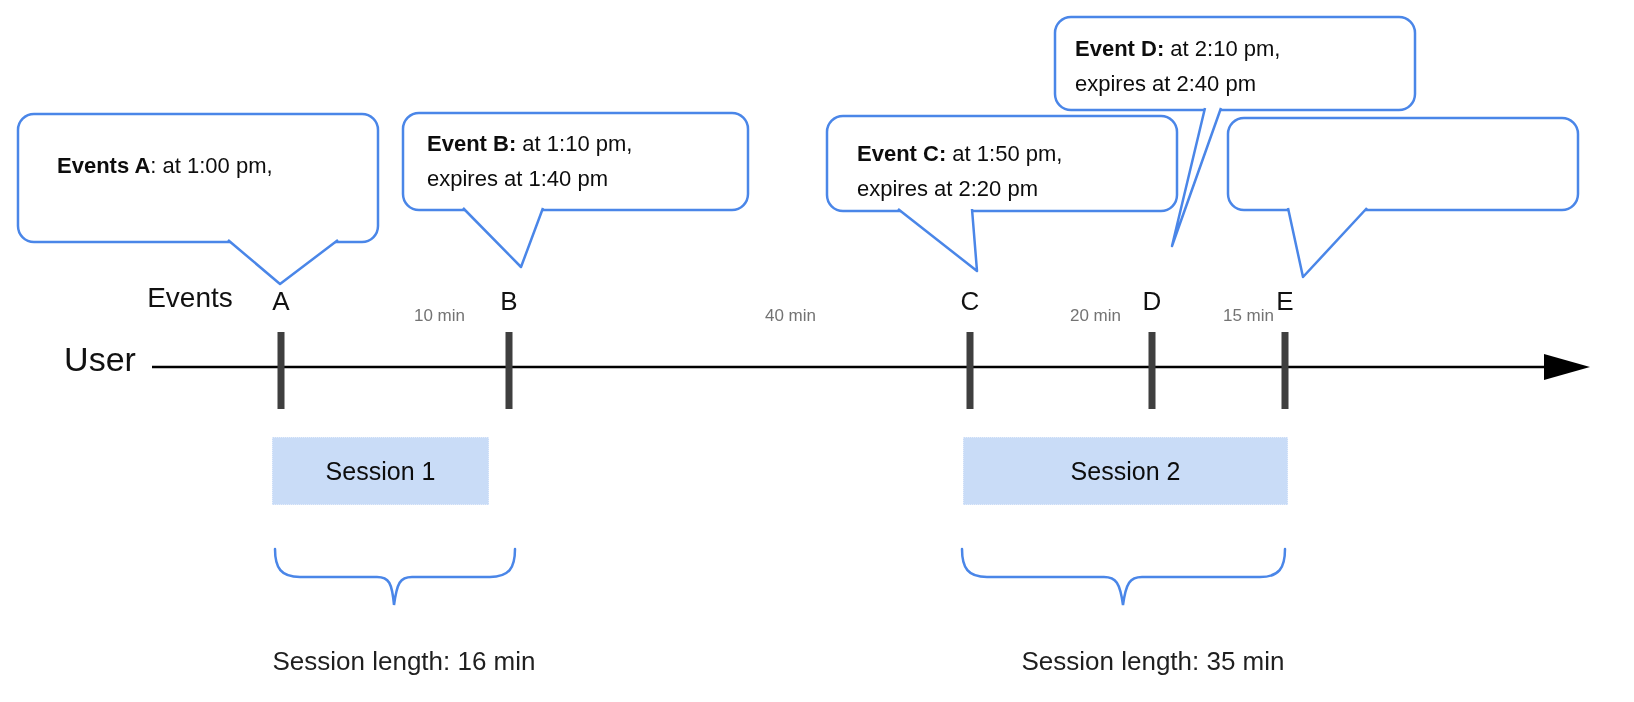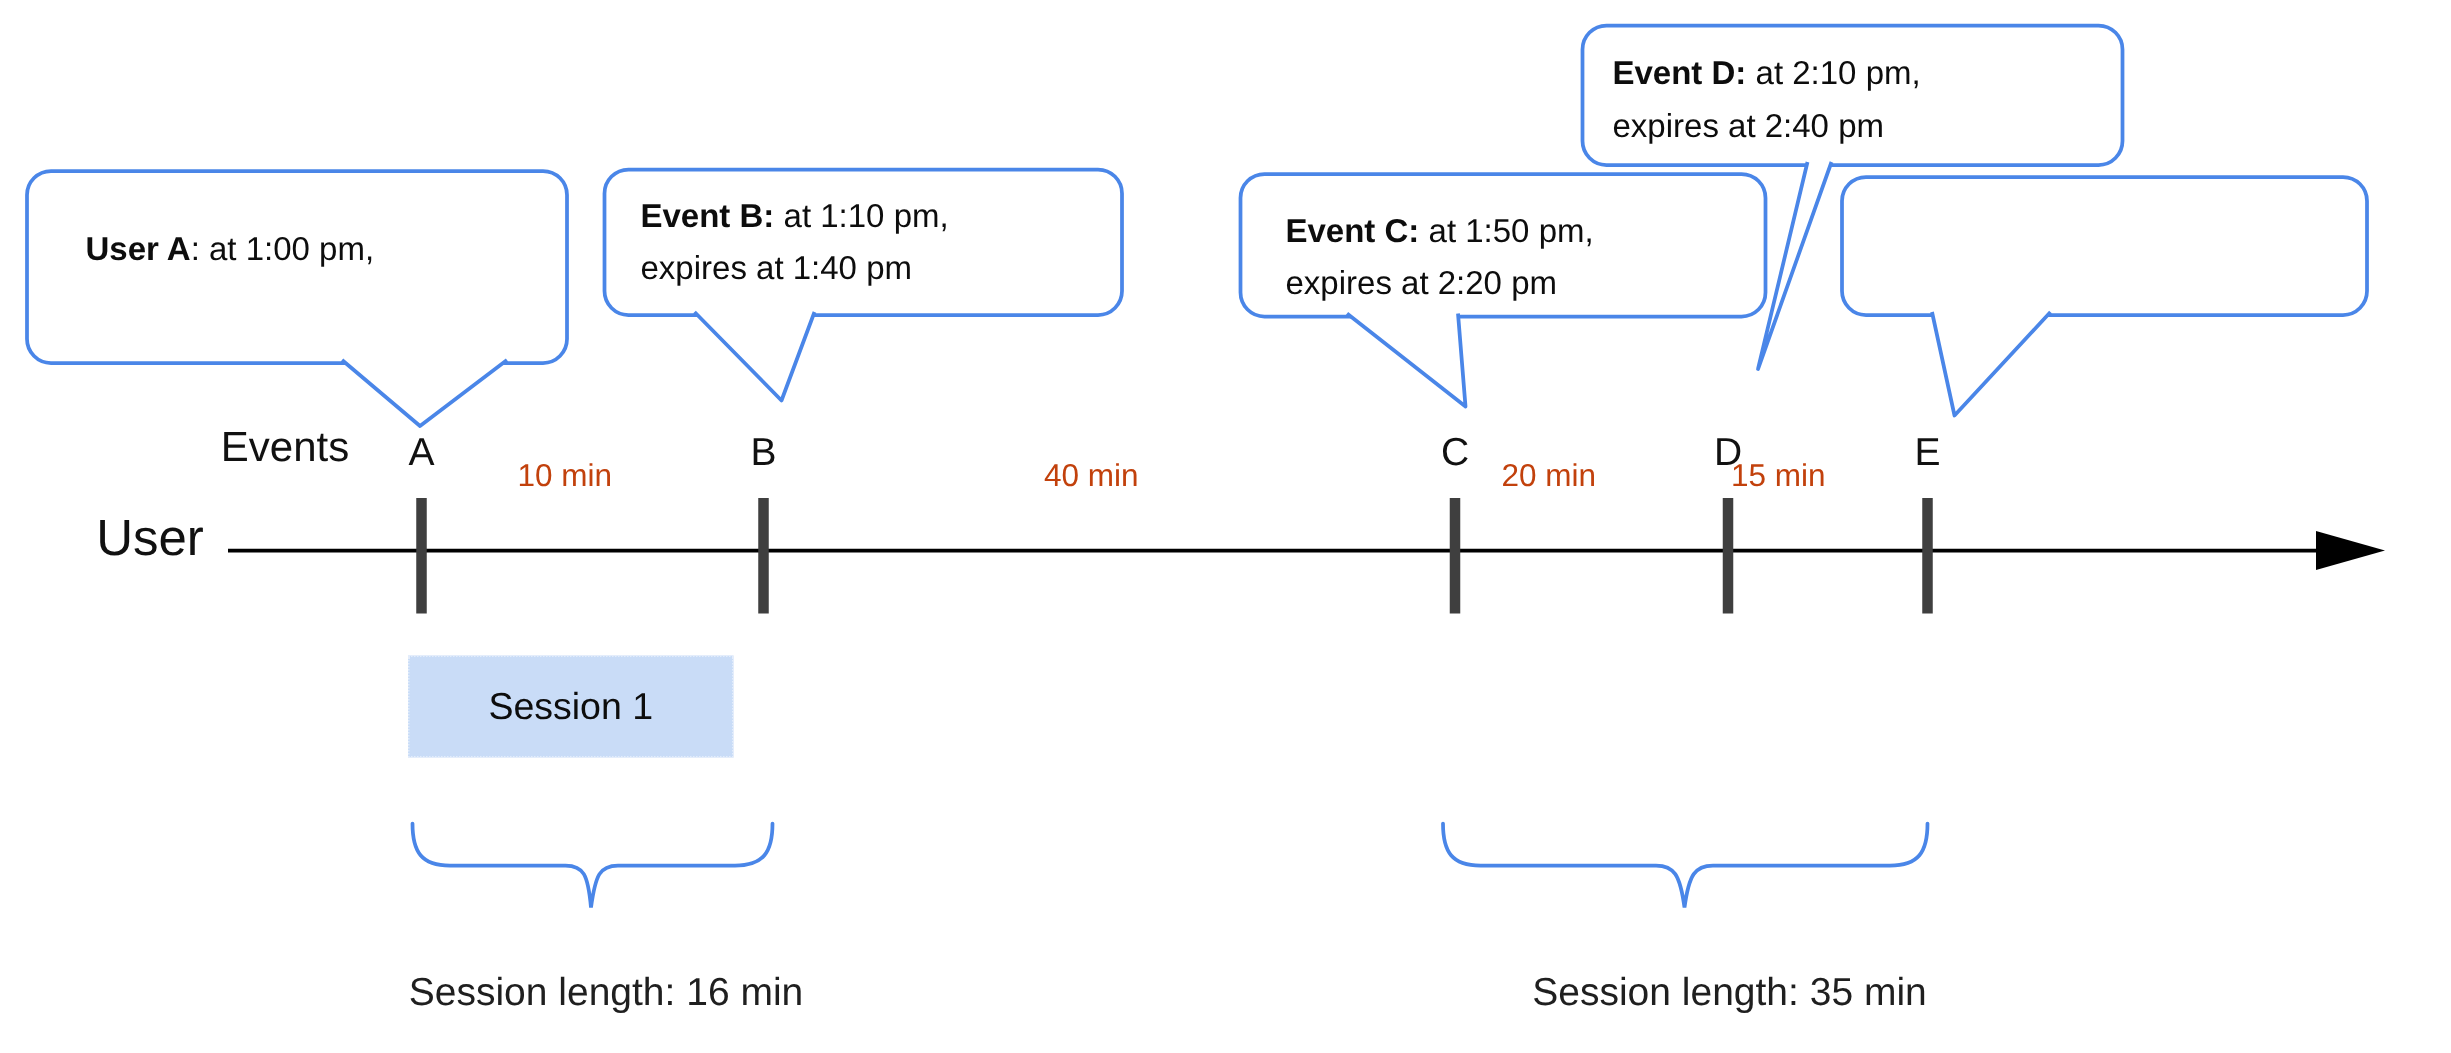--- a/index.html
+++ b/index.html
@@ -25,21 +25,21 @@
 
   
   .events-label{left:140px;top:282px;width:100px;text-align:center;font-size:28px;}
   .user-label{left:55px;top:340px;width:90px;text-align:center;font-size:34px;}
 
   
   .tick-label{top:286px;width:60px;text-align:center;font-size:26px;}
   .tl-a{left:251px;} .tl-b{left:479px;} .tl-c{left:940px;} .tl-d{left:1122px;} .tl-e{left:1255px;}
 
   
-  .interval-label{top:306px;width:120px;text-align:left;font-size:21px;color:#c2410c;}
+  .interval-label{top:306px;width:120px;text-align:right;font-size:17px;color:#737373;}
   .il-0{left:345px;} .il-1{left:696px;} .il-2{left:1001px;} .il-3{left:1154px;}
 
   
   .session-box{
     position:absolute;top:437px;height:68px;
     background:#c9dcf7;border:1px dotted #e4edfb;box-sizing:border-box;
     display:flex;align-items:center;justify-content:center;
     font-size:25px;color:#0d0d0d;
   }
   .sb-1{left:272px;width:217px;}
@@ -84,21 +84,21 @@
       <rect x="1281.5" y="332" width="7" height="77"></rect>
     </g>
 
     <g fill="none" stroke="#4a86e8" stroke-width="2.5" stroke-linecap="round">
       <path d="M275,549 C275,568 281,577 300,577 L377,577 C389,577 392,583 394,605 C397,583 400,577 412,577 L490,577 C509,577 515,568 515,549"></path>
       <path d="M962,549 C962,568 968,577 987,577 L1104,577 C1116,577 1120,583 1123,605 C1126,583 1130,577 1142,577 L1260,577 C1279,577 1285,568 1285,549"></path>
     </g>
   </svg>
 
   <div class="abs bubble-text bt-a">
-    <div><b>User A</b><span>: at 1:00 pm,</span></div>
+    <div><b>Events A</b><span>: at 1:00 pm,</span></div>
   </div>
   <div class="abs bubble-text bt-b">
     <div><b>Event B:</b><span> at 1:10 pm,</span></div>
     <div>expires at 1:40 pm</div>
   </div>
   <div class="abs bubble-text bt-c">
     <div><b>Event C:</b><span> at 1:50 pm,</span></div>
     <div>expires at 2:20 pm</div>
   </div>
   <div class="abs bubble-text bt-d">
@@ -116,17 +116,20 @@
   <div class="abs tick-label tl-e">E</div>
 
   <div class="abs interval-label il-0">10 min</div>
   <div class="abs interval-label il-1">40 min</div>
   <div class="abs interval-label il-2">20 min</div>
   <div class="abs interval-label il-3">15 min</div>
 
   <div class="session-box sb-1">
     <span>Session 1</span>
   </div>
+  <div class="session-box sb-2">
+    <span>Session 2</span>
+  </div>
 
   <div class="abs length-label ll-1">Session length: 16 min</div>
   <div class="abs length-label ll-2">Session length: 35 min</div>
 
 </div>
 
 </body></html>

